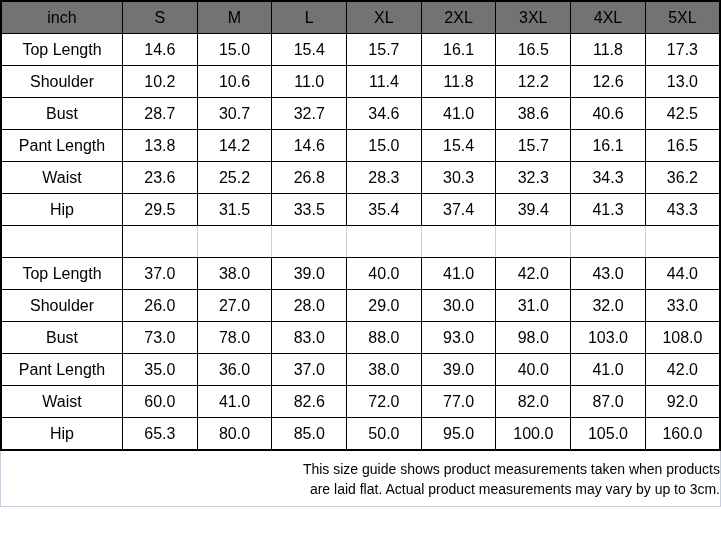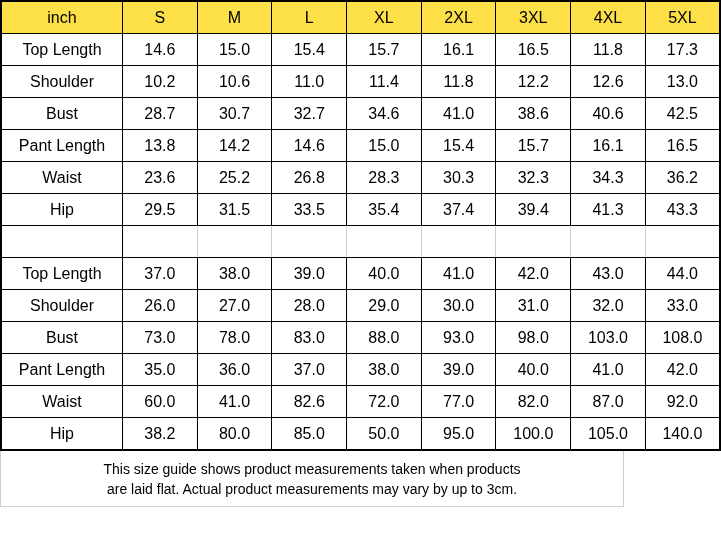--- a/index.html
+++ b/index.html
@@ -11,34 +11,34 @@
   table.size-table{
     border-collapse:collapse;table-layout:fixed;width:721px;
     border:2px solid #000;
   }
   table.size-table td{
     height:31px;text-align:center;vertical-align:middle;
     font-size:16px;border:1px solid #000;background:#fff;
     overflow:hidden;white-space:nowrap;padding:0;
   }
   td.label-col{width:120px;}
-  tr.header-row td{background:#fde047;}
+  tr.header-row td{background:#737373;}
   td.label-cell{background:#f1f1f1;}
   tr.spacer-row td{
     background:#fff;
     border-left:1px solid #c7cfdd;border-right:1px solid #c7cfdd;
     border-top:1px solid #000;border-bottom:1px solid #000;
   }
   tr.spacer-row td.spacer-label{
     border-right:1px solid #000;
   }
   .footer{
-    box-sizing:border-box;width:624px;height:56px;
+    box-sizing:border-box;width:721px;height:56px;
     border:1px solid #c7cfdd;border-top:none;
-    display:flex;flex-direction:column;justify-content:center;align-items:center;
+    display:flex;flex-direction:column;justify-content:center;align-items:flex-end;
     font-size:14px;line-height:20px;text-align:center;background:#fff;
   }
 </style>
 </head>
 <body>
 
 <div class="sheet">
   <table class="size-table">
     <tbody id="size-tbody">
         <tr class="header-row">
@@ -179,28 +179,28 @@
           <td>41.0</td>
           <td>82.6</td>
           <td>72.0</td>
           <td>77.0</td>
           <td>82.0</td>
           <td>87.0</td>
           <td>92.0</td>
         </tr>
         <tr class="data-row">
           <td class="label-col label-cell">Hip</td>
-          <td>38.2</td>
+          <td>65.3</td>
           <td>80.0</td>
           <td>85.0</td>
           <td>50.0</td>
           <td>95.0</td>
           <td>100.0</td>
           <td>105.0</td>
-          <td>140.0</td>
+          <td>160.0</td>
         </tr>
       </tbody>
   </table>
   <div class="footer">
     <div>This size guide shows product measurements taken when products</div>
     <div>are laid flat. Actual product measurements may vary by up to 3cm.</div>
   </div>
 </div>
 
 </body></html>

